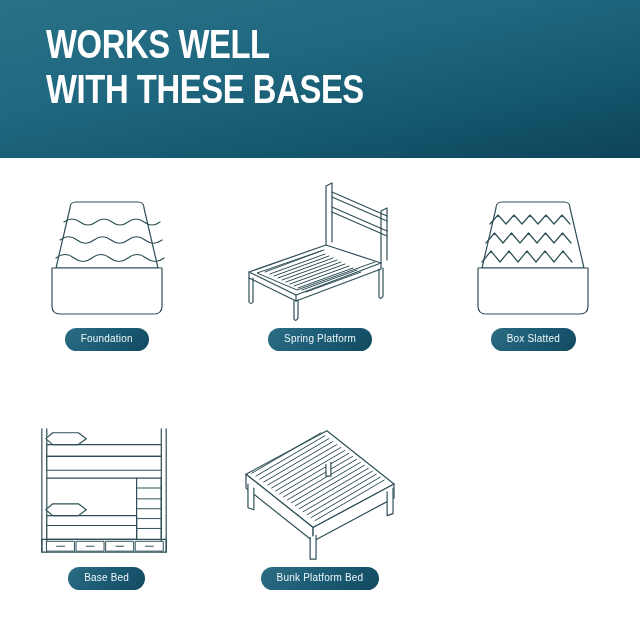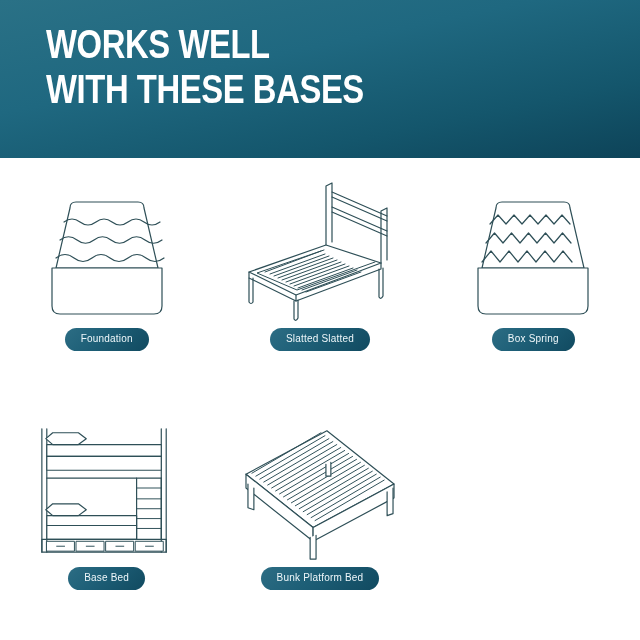--- a/index.html
+++ b/index.html
@@ -153,32 +153,32 @@
           <path d="M136 100 L81 120"></path>
         </g>
 
         <path class="ln" d="M24 100 L24 106 L71 129 L71 123"></path>
         <path class="ln" d="M71 129 L156 97 L156 91"></path>
 
         <path class="ln" d="M24 106 L24 130 M28 106 L28 130 M24 130 q2 3 4 0"></path>
         <path class="ln" d="M69 129 L69 147 M73 128 L73 146 M69 147 q2 3 4 -1"></path>
         <path class="ln" d="M154 97 L154 125 M158 96 L158 124 M154 125 q2 3 4 -1"></path>
       </svg>
-      <span class="label">Slatted Slatted</span>
+      <span class="label">Spring Platform</span>
     </div>
 
     <div class="cell">
       <svg class="art" viewBox="0 0 190 152">
         <path class="ln fillw" d="M58 36 Q58 30 64 30 L126 30 Q132 30 132 36 L146 96 L44 96 Z"></path>
         <path class="ln fillw" d="M40 96 L150 96 L150 134 Q150 142 142 142 L48 142 Q40 142 40 134 Z"></path>
         <path class="ln" d="M52 52 l8 -9 l8 9 l8 -9 l8 9 l8 -9 l8 9 l8 -9 l8 9 l8 -9 l8 9"></path>
         <path class="ln" d="M48 71 l8.5 -10 l8.5 10 l8.5 -10 l8.5 10 l8.5 -10 l8.5 10 l8.5 -10 l8.5 10 l8.5 -10 l8.5 10"></path>
         <path class="ln" d="M44 90 l9 -11 l9 11 l9 -11 l9 11 l9 -11 l9 11 l9 -11 l9 11 l9 -11 l9 11"></path>
       </svg>
-      <span class="label">Box Spring</span>
+      <span class="label">Box Slatted</span>
     </div>
 
 
     <div class="cell row2">
       <svg class="art" viewBox="0 0 190 152">
 
         <path class="ln" d="M29 16 L29 141 M34 16 L34 141"></path>
         <path class="ln" d="M150 16 L150 141 M155 16 L155 141"></path>
 
         <path class="ln fillw" d="M34 32 L150 32 L150 44 L34 44 Z"></path>

